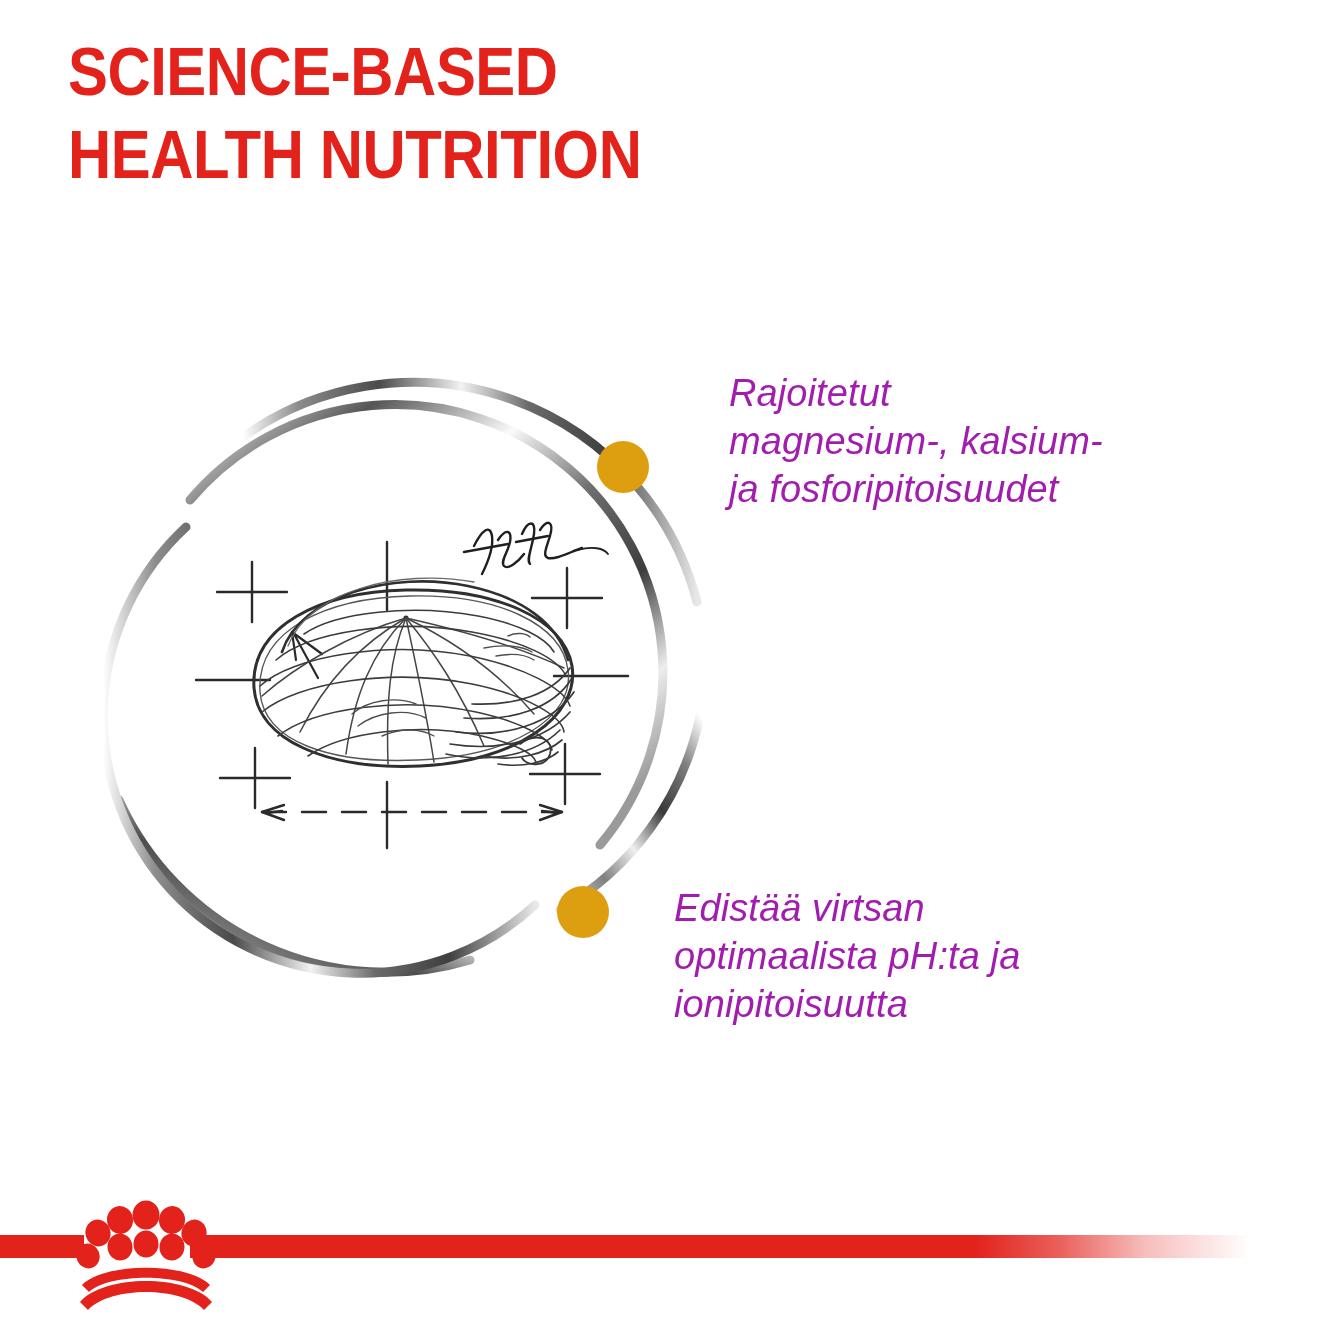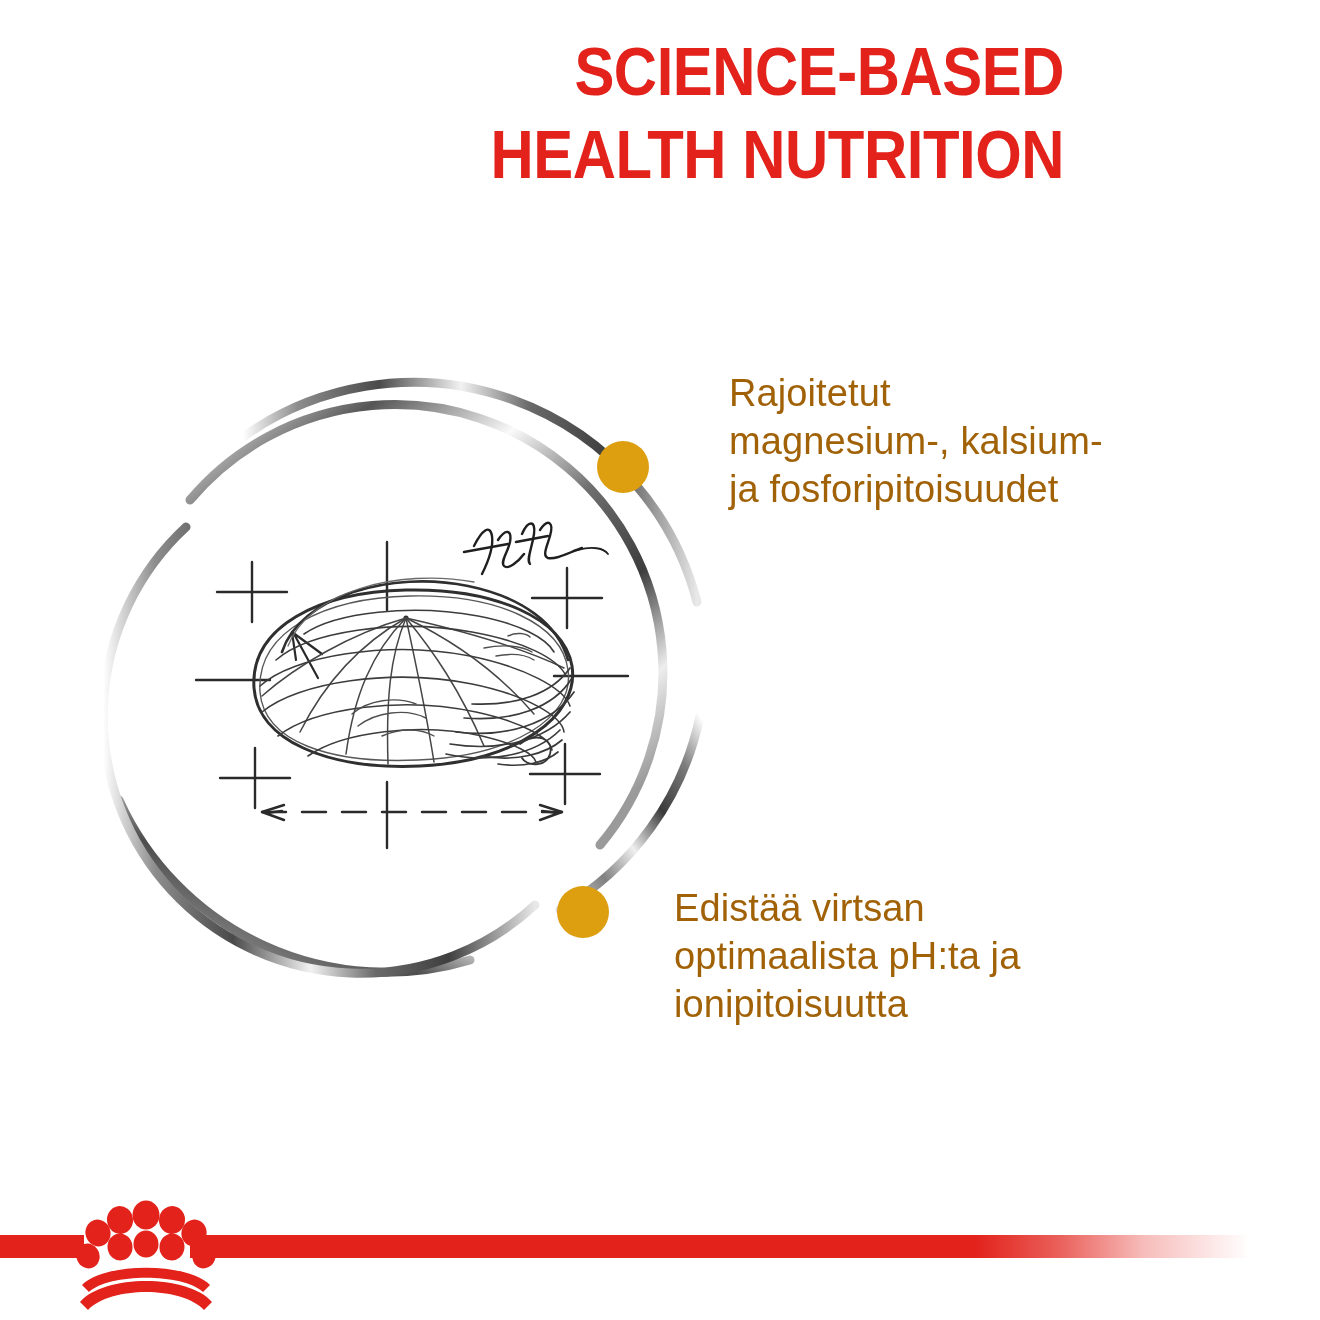--- a/index.html
+++ b/index.html
@@ -9,21 +9,21 @@
     position:relative;
     font-family:"Liberation Sans", sans-serif;
     overflow:hidden;
   }
 
   
   #title-block{
     position:absolute;
     left:0; top:30px;
     width:1132px;
-    text-align:right;
+    text-align:left;
     user-select:none;
   }
   .title-line{
     display:block;
     color:#E2221B;
     font-family:"Liberation Sans", sans-serif;
     font-weight:bold;
     font-size:68px;
     line-height:83px;
     letter-spacing:-0.5px;
@@ -37,27 +37,28 @@
     position:absolute;
     left:0; top:0;
     width:1320px; height:1320px;
     pointer-events:none;
   }
   #graphic svg{ display:block; width:1320px; height:1320px; }
 
   
   .callout{
     position:absolute;
-    color:#a16207;
+    color:#a21caf;
     font-family:"Liberation Sans", sans-serif;
     font-size:38px;
     line-height:48px;
     font-weight:400;
     letter-spacing:0.1px;
     white-space:pre-line;
+    font-style:italic;
   }
   #callout-top{ left:729px; top:369px; width:520px; }
   #callout-bottom{ left:674px; top:884px; width:520px; }
 
   
   #footer{
     position:absolute;
     left:0; top:1200px;
     width:1320px; height:120px;
   }

